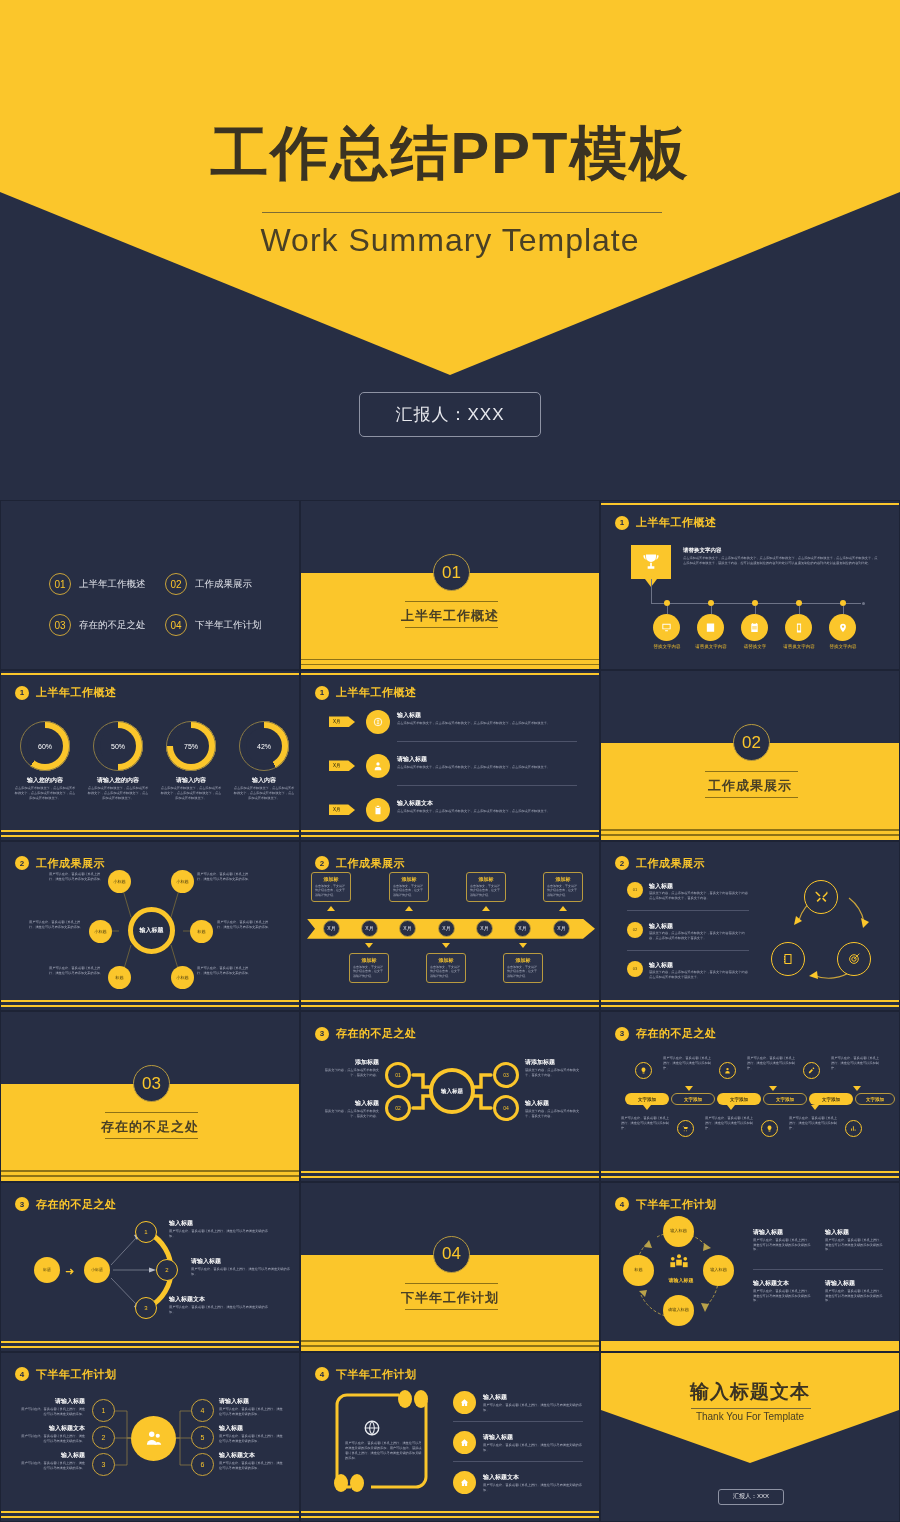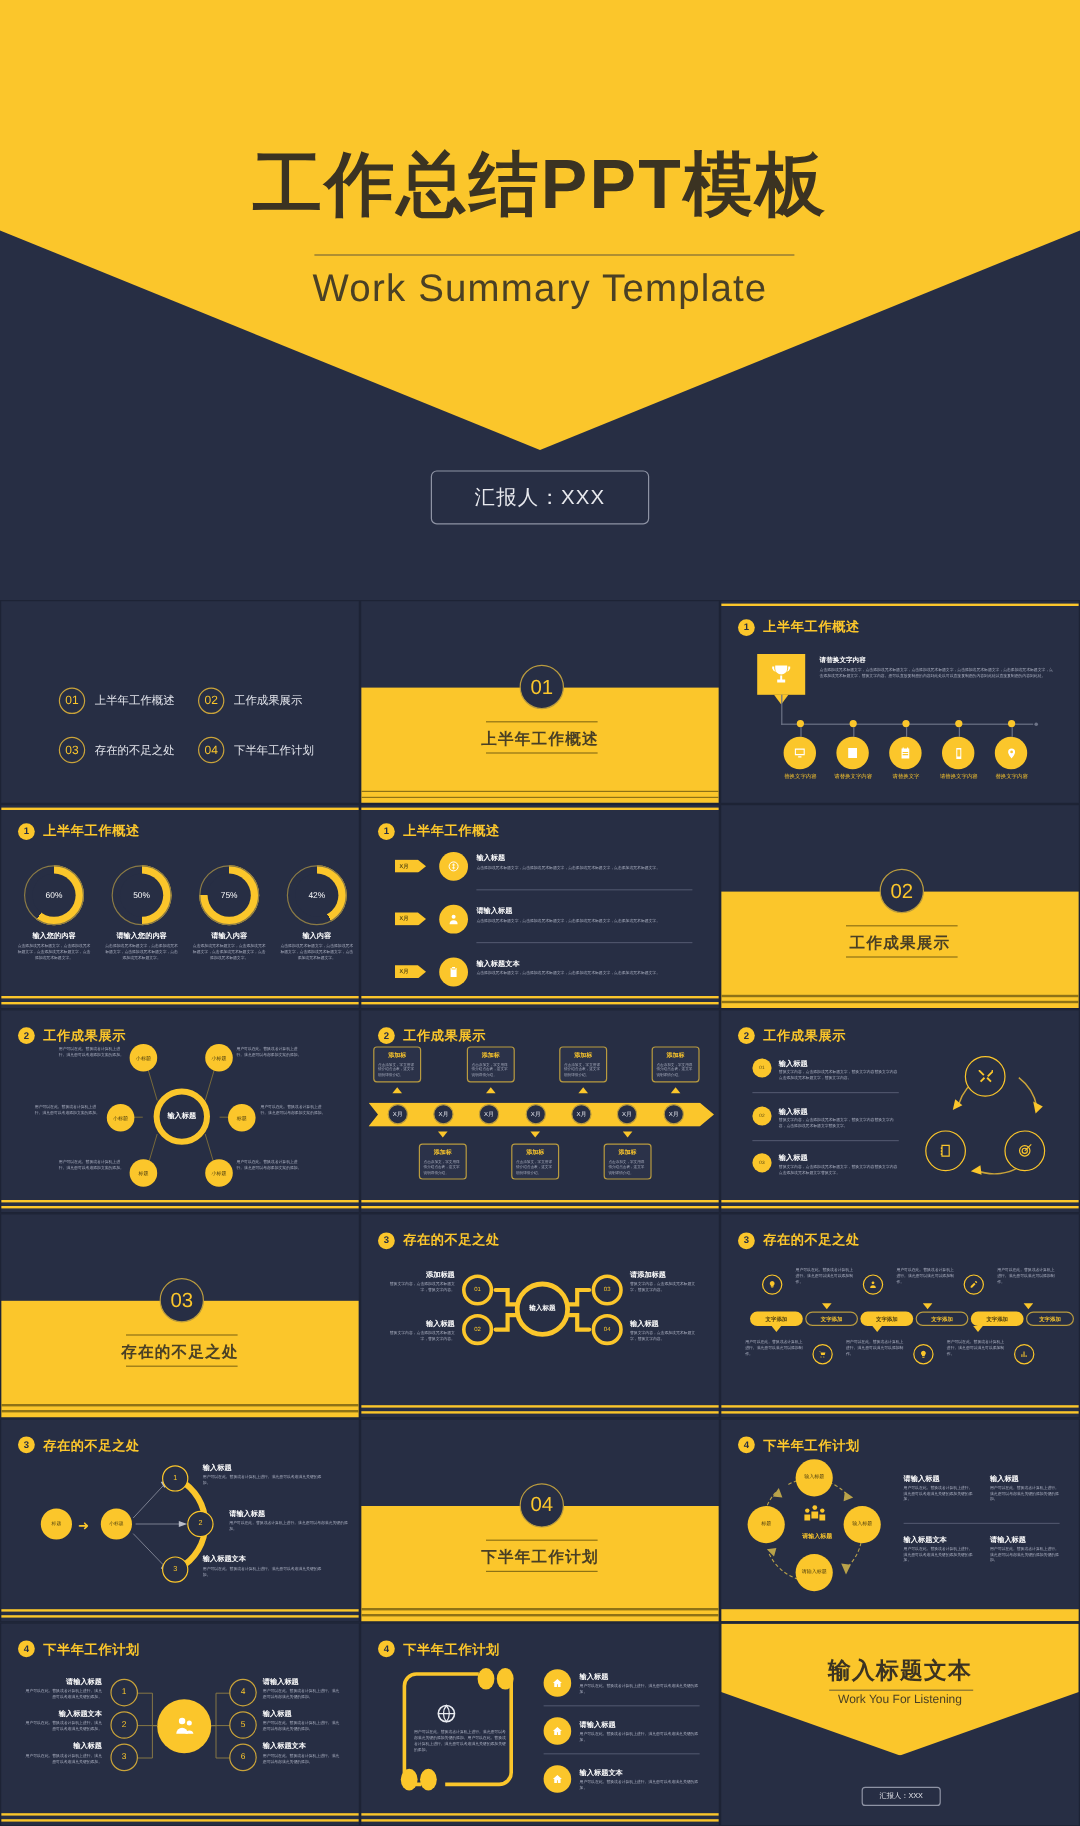--- a/index.html
+++ b/index.html
@@ -727,17 +727,17 @@
     <div class="lbl-w" style="left:182px;top:120px">输入标题文本</div>
     <div class="mini" style="left:182px;top:130px;width:100px">用户可以在此。替换或者计算机上进行。满意您可以考虑满意关键的添加。</div>
     <div class="bar-b1"></div>
     <div class="bar-b2"></div>
   </div>
 
   <div class="slide">
     <div class="thx-pennant"></div>
     <div class="thx-t1">输入标题文本</div>
     <div class="thx-rule"></div>
-    <div class="thx-t2">Work You For Listening</div>
+    <div class="thx-t2">Thank You For Template</div>
     <div class="thx-badge">汇报人：XXX</div>
   </div>
 
 </div>
 
 </body></html>

